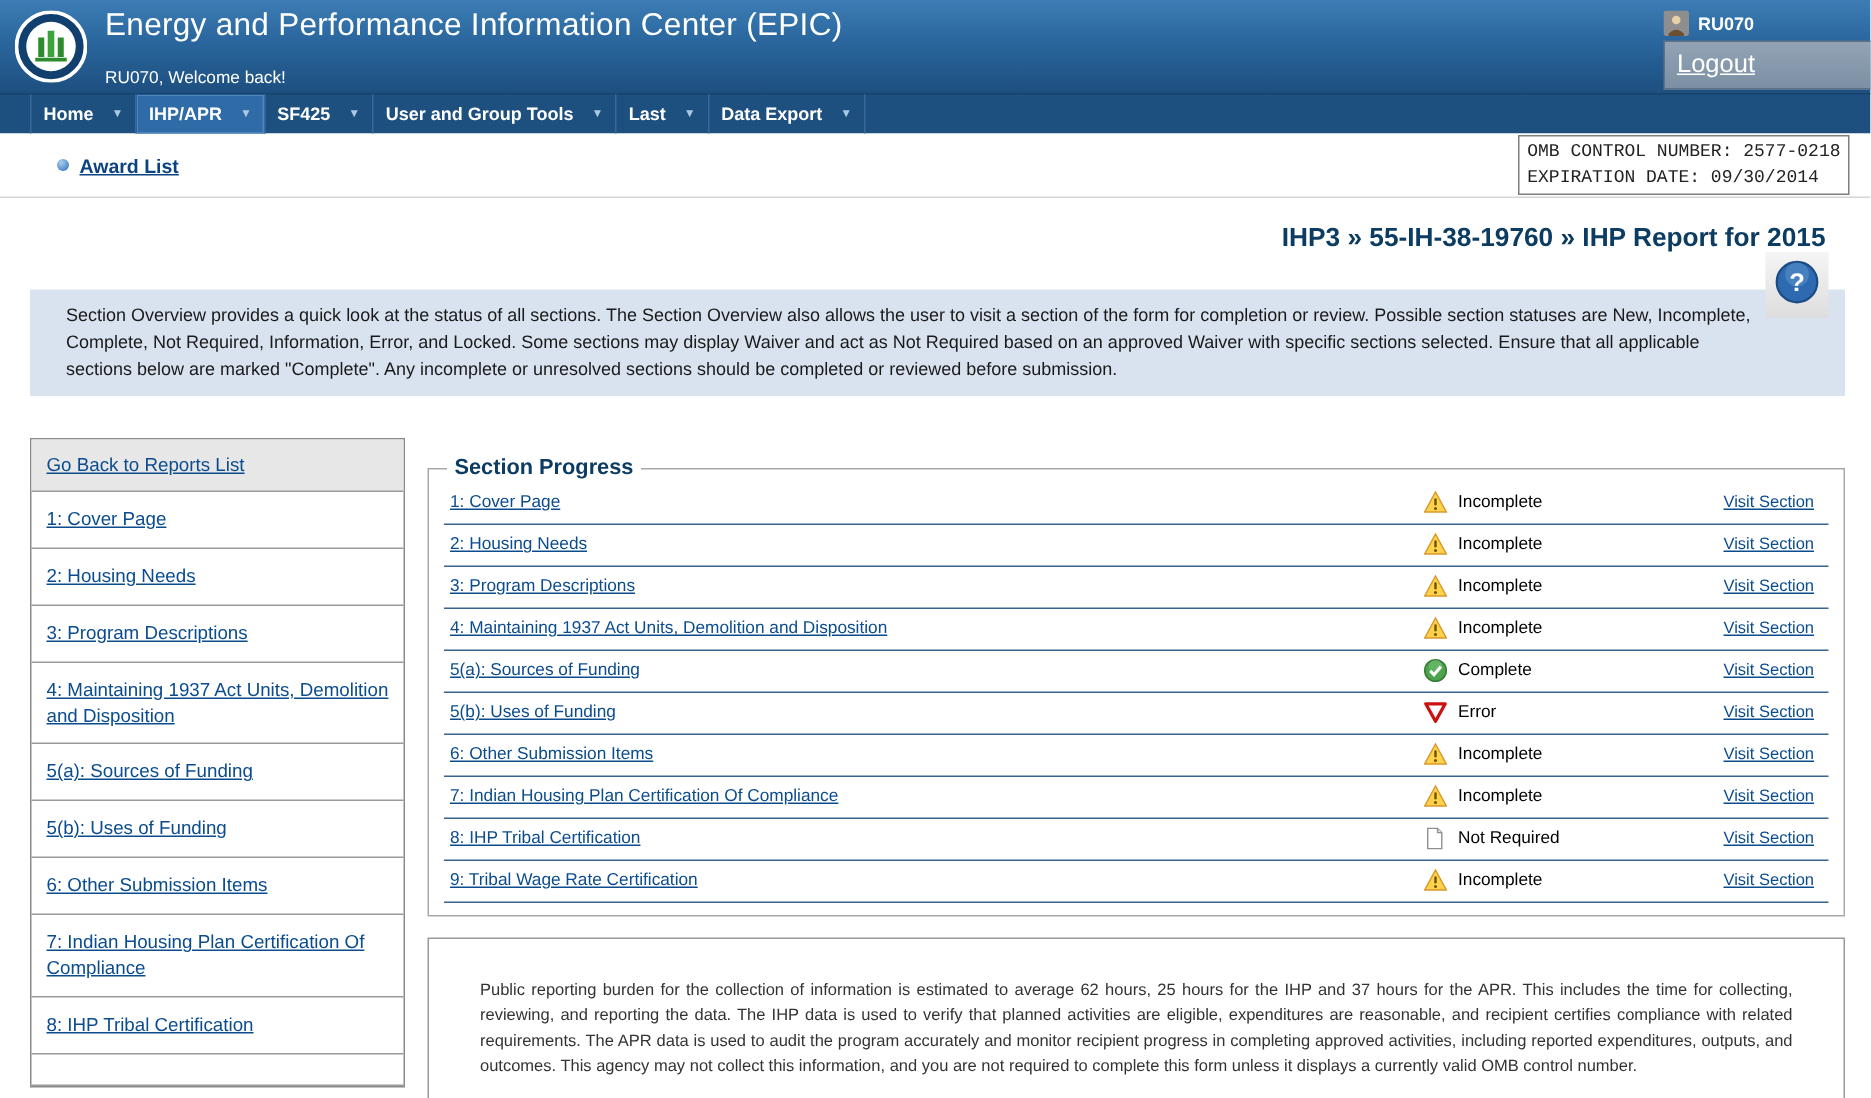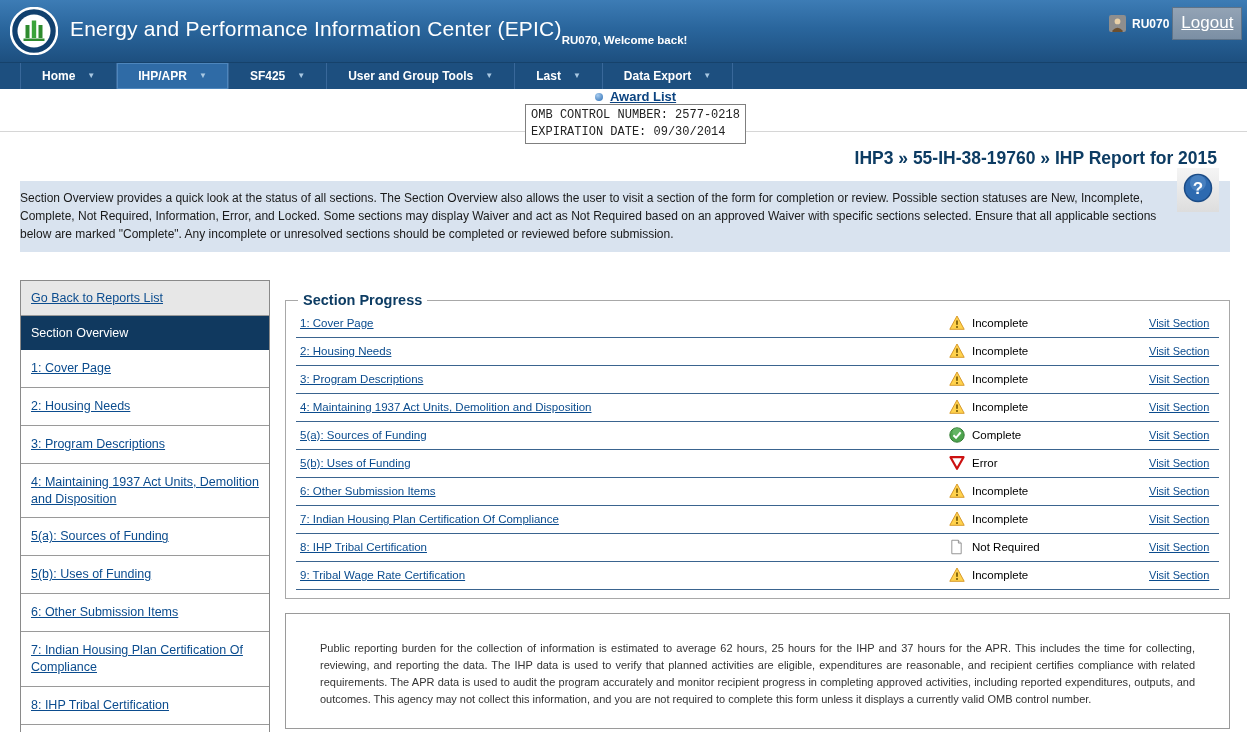--- a/index.html
+++ b/index.html
@@ -12,47 +12,47 @@
   }
   .page { position: relative; width: 1247px; height: 732px; }
 
   
   .topbar {
     height: 62px;
     background: linear-gradient(180deg, #3d7cb5 0%, #2a669d 45%, #1d4f7f 100%);
     display: flex; align-items: center; padding-left: 10px;
   }
   .logo { width: 48px; height: 48px; margin-right: 12px; flex: none; }
-  .titles { display: flex; flex-direction: row; justify-content: flex-start; }
+  .titles { display: flex; flex-direction: column; justify-content: flex-start; }
   .app-title { color: #fff; font-size: 21px; letter-spacing: 0.2px; }
-  .welcome { color: #fff; font-size: 11.5px; font-weight: bold; margin-top: 17px; }
-  .userbox { margin-left: auto; margin-right: 10px; width: 128px; display: flex; flex-direction: row; gap: 3px; align-self: flex-start; margin-top: 7px; }
+  .welcome { color: #fff; font-size: 11.5px; font-weight: normal; margin-top: 17px; }
+  .userbox { margin-left: auto; margin-right: 10px; width: 128px; display: flex; flex-direction: column; gap: 3px; align-self: flex-start; margin-top: 7px; }
   .user-row { display: flex; align-items: center; gap: 6px; color: #fff; font-size: 12px; font-weight: bold; }
   .user-icon { width: 17px; height: 17px; display: inline-flex; }
   .logout-btn {
     display: block; background: linear-gradient(180deg, #93a3b5, #7b8fa4);
     border: 1px solid #5f7388; color: #fff; font-size: 17px;
     text-decoration: underline; padding: 5px 8px 6px; cursor: pointer; width: 152px;
   }
 
   
   .navbar { height: 27px; background: #1d4f7f; display: flex; padding-left: 20px; border-top: 1px solid #16426b; }
   .nav-tab {
-    display: flex; align-items: center; gap: 12px; padding: 0 21px;
+    display: flex; align-items: center; gap: 12px; padding: 0 8px;
     color: #fff; font-size: 12px; font-weight: bold; cursor: pointer;
     border-right: 1px solid #39689a; line-height: 26px;
   }
   .nav-tab:first-child { border-left: 1px solid #39689a; }
   .nav-tab[data-active="true"] { background: #2f6ba6; box-shadow: inset 0 0 0 1px #4d86bd; }
   .chev { font-size: 8px; color: #a9c8e2; }
 
   
   .crumb-bar {
     height: 43px; display: flex; align-items: center; justify-content: space-between;
-    padding: 0 14px 0 38px; border-bottom: 1px solid #d6d6d6; background: #fff; flex-direction: column;
+    padding: 0 14px 0 38px; border-bottom: 1px solid #d6d6d6; background: #fff;
   }
   .award { display: flex; align-items: center; gap: 7px; }
   .bullet {
     width: 8px; height: 8px; border-radius: 50%;
     background: radial-gradient(circle at 35% 30%, #a9cdef, #2a6db5); display: inline-block;
   }
   a.link { color: #0b4c8e; text-decoration: underline; cursor: pointer; }
   .award a { font-size: 13px; font-weight: bold; color: #0b4380; }
   .omb-box {
     border: 1px solid #7f7f7f; padding: 2px 5px; font-size: 12px; color: #222;
@@ -63,21 +63,21 @@
   .title-row { padding: 16px 30px 0 28px; }
   .title-row h1 { margin: 0; font-size: 17.5px; color: #0d3c63; font-weight: bold; text-align: right; }
   .help-btn {
     position: absolute; top: 168px; right: 28px; width: 42px; height: 44px;
     background: linear-gradient(180deg, #f5f5f5, #dddddd);
     display: flex; align-items: center; justify-content: center; cursor: pointer; z-index: 3;
   }
 
   
   .intro {
-    margin: 12px 17px 0 20px; background: #d9e3ef; padding: 8px 56px 9px 0;
+    margin: 24px 17px 0 20px; background: #d9e3ef; padding: 8px 56px 9px 24px;
     font-size: 12px; color: #1a1a1a; line-height: 1.5;
   }
 
   
   .content { display: flex; align-items: flex-start; gap: 15px; margin: 28px 17px 0 20px; }
 
   
   .sidebar { width: 250px; flex: none; border: 1px solid #8a8a8a; background: #fff; }
   .sb-back { background: #e7e7e7; padding: 10px 10px; border-bottom: 1px solid #9a9a9a; font-size: 12.5px; }
   .sb-active { background: #10395f; color: #fff; padding: 10px 10px; font-size: 12.5px; cursor: default; }
@@ -201,21 +201,20 @@
   </div>
 
   <div class="intro">Section Overview provides a quick look at the status of all sections. The Section Overview also allows the user to visit a section of the form for completion or review. Possible section statuses are New, Incomplete, Complete, Not Required, Information, Error, and Locked. Some sections may display Waiver and act as Not Required based on an approved Waiver with specific sections selected. Ensure that all applicable sections below are marked "Complete". Any incomplete or unresolved sections should be completed or reviewed before submission.</div>
 
   <div class="content">
 
     <aside class="sidebar">
       <div class="sb-back">
         <a class="link">Go Back to Reports List</a>
       </div>
-      <div class="sb-active">Section Overview</div>
 
         <div class="sb-item">
           <a class="link">1: Cover Page</a>
         </div>
 
         <div class="sb-item">
           <a class="link">2: Housing Needs</a>
         </div>
 
         <div class="sb-item">

